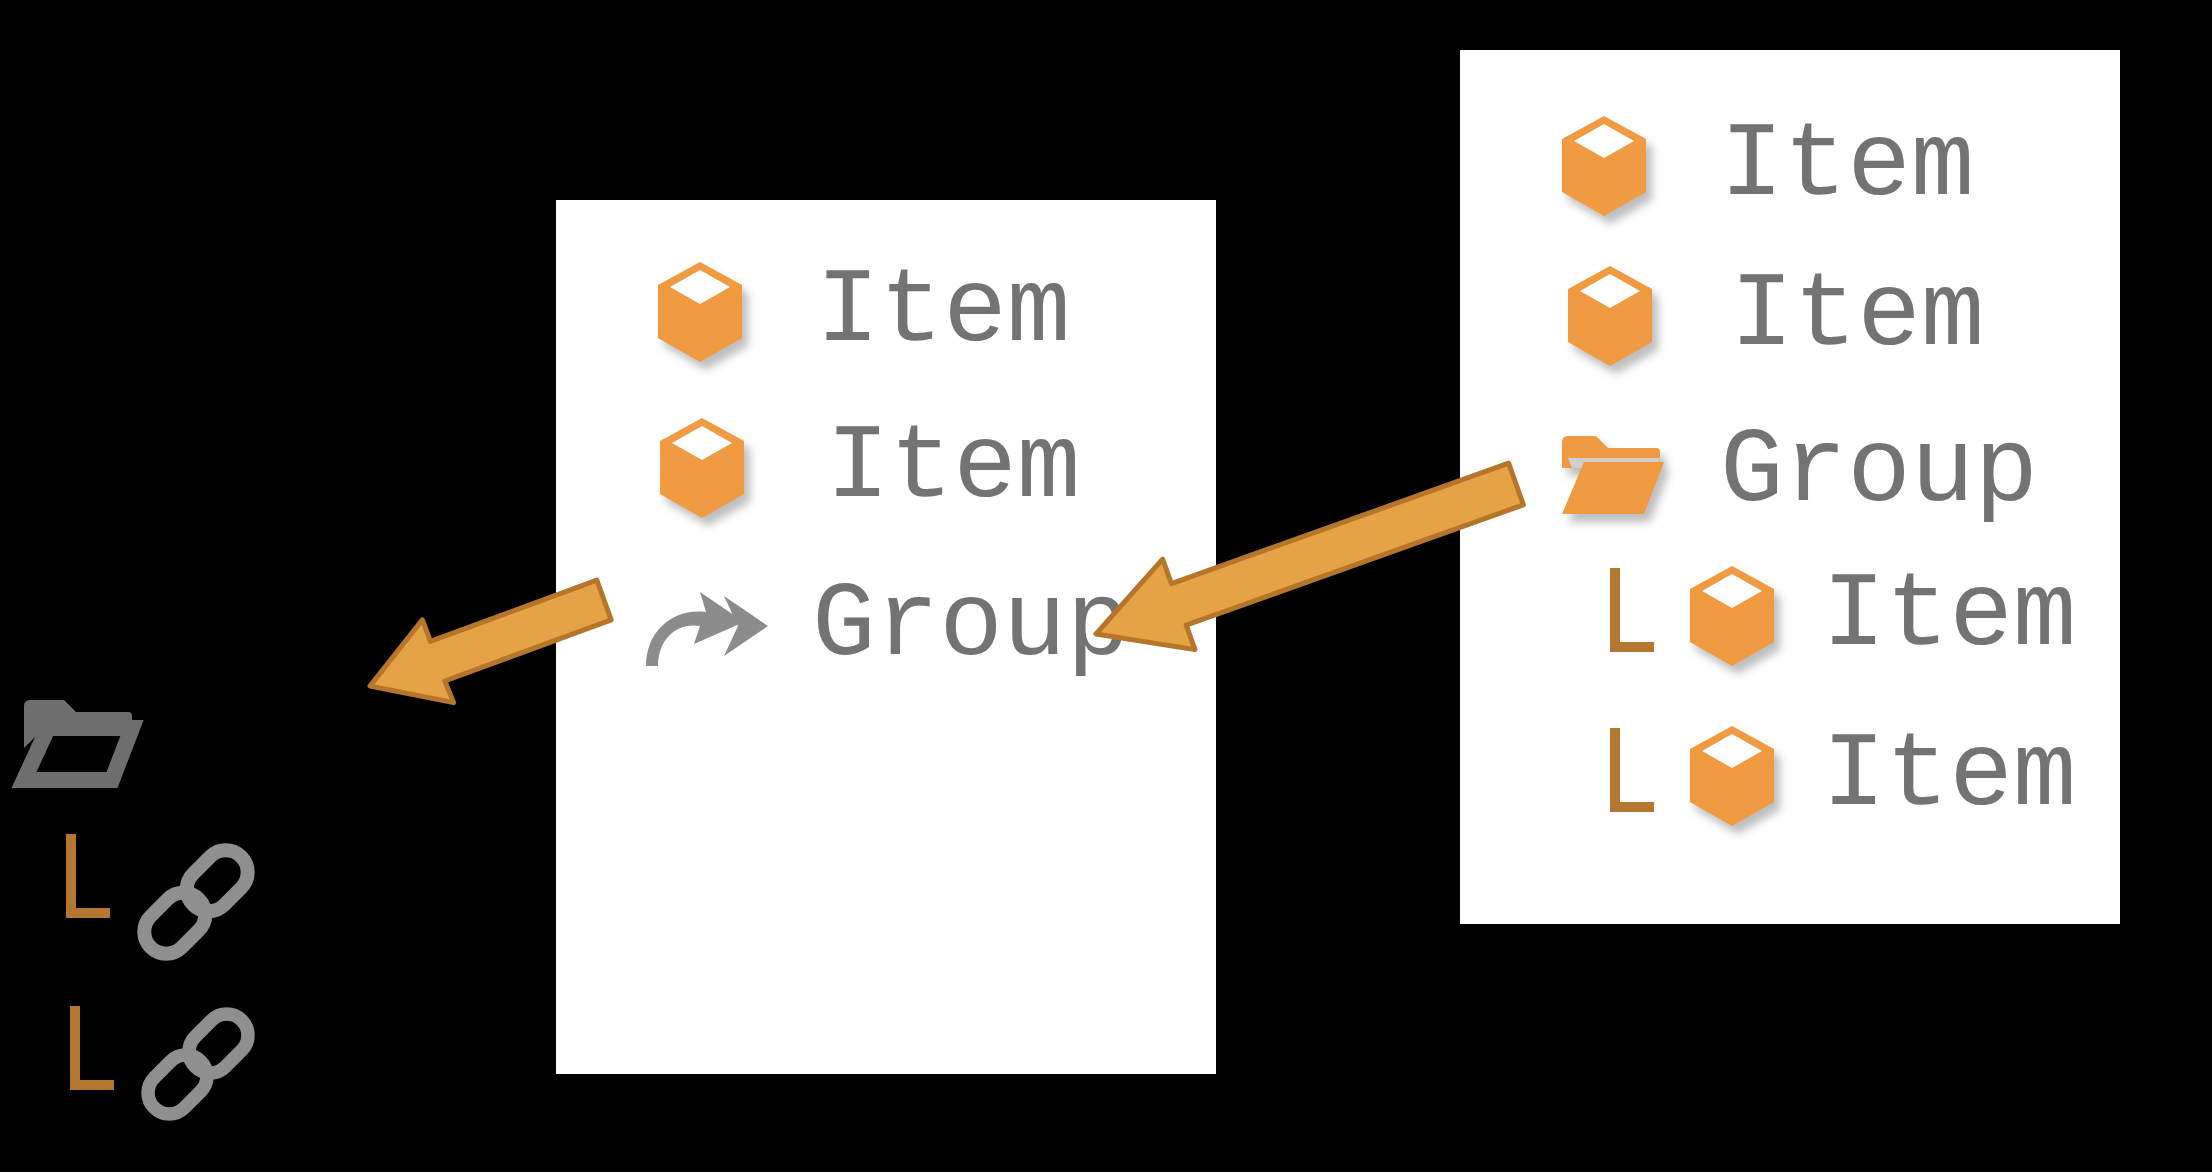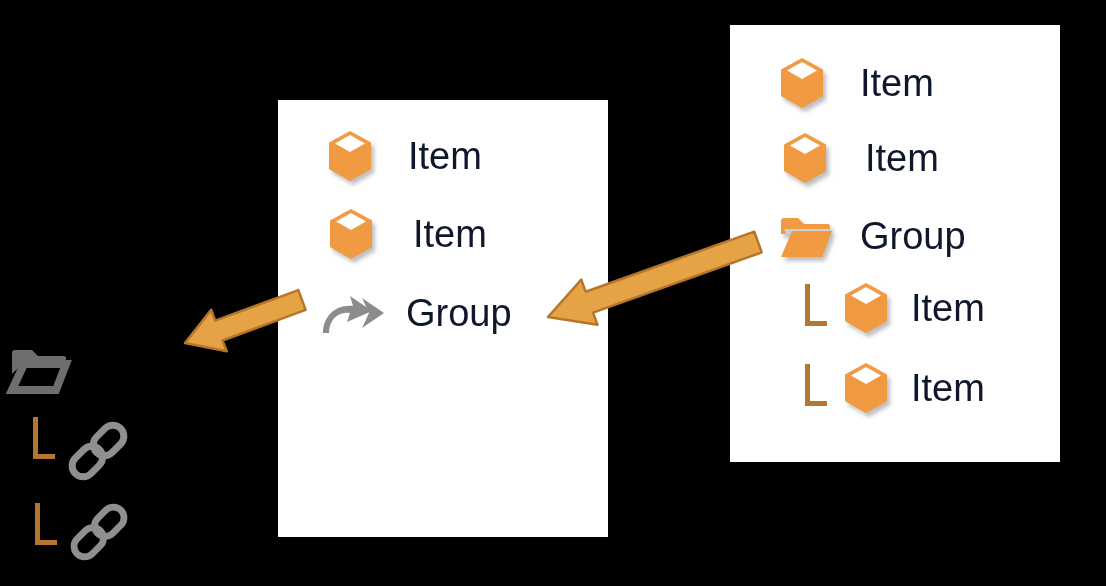--- a/index.html
+++ b/index.html
@@ -10,21 +10,21 @@
   }
   .panel{
     position:absolute;background:#ffffff;
   }
   #middle-panel{left:278px;top:100px;width:330px;height:437px;}
   #right-panel{left:730px;top:25px;width:330px;height:437px;}
   .row{
     position:absolute;display:flex;align-items:center;height:56px;
   }
   .row .label{
-    font-size:38px;color:#0f172a;letter-spacing:0px;white-space:nowrap;
+    font-size:53px;color:#737373;letter-spacing:0px;white-space:nowrap;font-family:Liberation Mono, monospace;
   }
   .icon-shadow{filter:drop-shadow(3px 4px 2px rgba(110,110,110,0.45));}
   .lconn{
     width:22px;height:42px;
     border-left:5px solid #B5762F;border-bottom:5px solid #B5762F;
     box-sizing:border-box;
   }
   .abs{position:absolute;}
   svg{display:block;overflow:visible;}
 </style>

